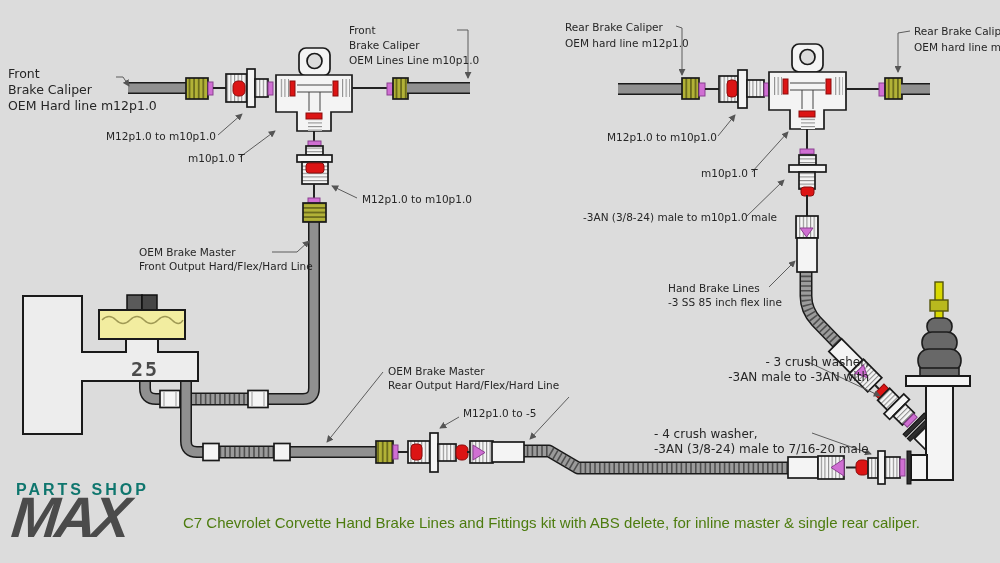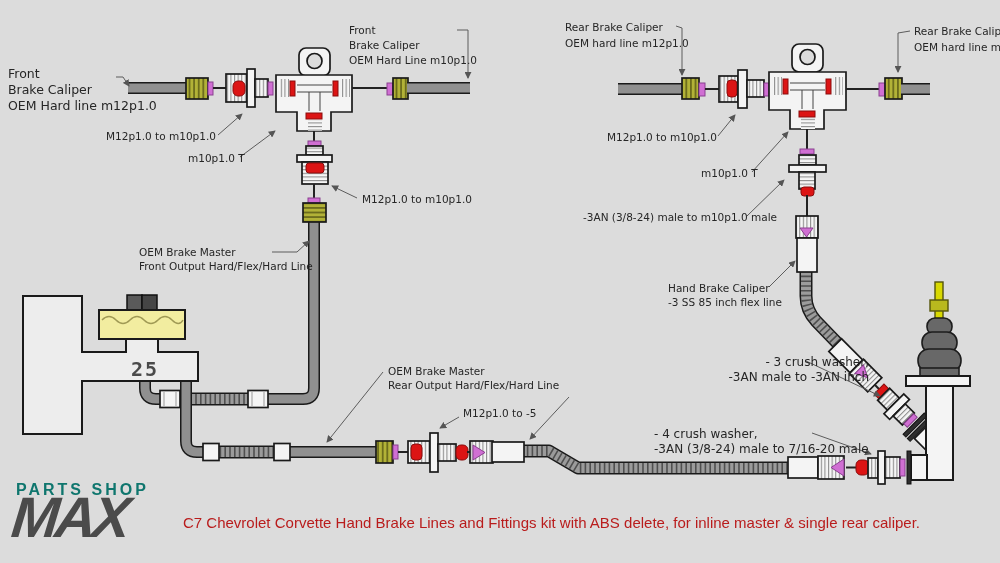--- a/index.html
+++ b/index.html
@@ -8,21 +8,21 @@
   .stage svg{position:absolute;left:0;top:0;}
   .lbl{position:absolute;font-size:10.5px;line-height:14px;color:#262626;white-space:nowrap;}
   .lbl.big{font-size:12.5px;line-height:16px;}
   .lbl.med{font-size:12px;line-height:15px;}
   .lbl.ralign{text-align:right;}
   .logo-top{position:absolute;left:16px;top:481px;font-size:16px;font-weight:bold;
             letter-spacing:3px;color:#0f766e;font-family:"Liberation Sans",sans-serif;}
   .logo-main{position:absolute;left:12px;top:489px;font-size:57px;line-height:57px;
              font-weight:bold;font-style:italic;letter-spacing:-4px;color:#4b4b4b;
              transform:skewX(-6deg);font-family:"Liberation Sans",sans-serif;}
-  .caption{position:absolute;left:183px;top:514px;font-size:15px;color:#b91c1c;
+  .caption{position:absolute;left:183px;top:514px;font-size:15px;color:#4d7c0f;
            font-family:"Liberation Sans",sans-serif;white-space:nowrap;}
   .stamp{position:absolute;left:131px;top:357px;font-size:20px;font-weight:bold;color:#4a4a4a;
          font-family:"DejaVu Sans Mono",monospace;letter-spacing:2px;}
   
   .s{stroke:#1a1a1a;stroke-width:1.7;}
   .s2{stroke:#1a1a1a;stroke-width:2;}
   .wht{fill:#f4f4f4;}
   .lgt{fill:#ededed;}
   .red{fill:#dc1414;stroke:#8a0d0d;stroke-width:1;}
   .mag{fill:#d06fd3;stroke:#8a4090;stroke-width:1;}
@@ -277,41 +277,41 @@
 </svg>
 
 <div class="lbl big" style="left:8px;top:66px">
   <div>Front</div>
   <div>Brake Caliper</div>
   <div>OEM Hard line m12p1.0</div>
 </div>
 <div class="lbl" style="left:349px;top:23px;line-height:15px">
   <div>Front</div>
   <div>Brake Caliper</div>
-  <div>OEM Hard Line m10p1.0</div>
+  <div>OEM Lines Line m10p1.0</div>
 </div>
 <div class="lbl" style="left:106px;top:129px">M12p1.0  to  m10p1.0</div>
 <div class="lbl" style="left:188px;top:151px">m10p1.0 T</div>
 <div class="lbl" style="left:362px;top:192px">M12p1.0  to  m10p1.0</div>
 <div class="lbl" style="left:139px;top:245px">
   <div>OEM Brake Master</div>
   <div>Front Output Hard/Flex/Hard Line</div>
 </div>
 <div class="lbl" style="left:388px;top:364px">
   <div>OEM Brake Master</div>
   <div>Rear Output Hard/Flex/Hard Line</div>
 </div>
 <div class="lbl" style="left:463px;top:406px">M12p1.0 to -5</div>
 <div class="lbl" style="left:668px;top:281px">
-  <div>Hand Brake Caliper</div>
+  <div>Hand Brake Lines</div>
   <div>-3 SS 85 inch flex line</div>
 </div>
 <div class="lbl med ralign" style="left:664px;top:355px;width:205px">
   <div>- 3 crush washer,</div>
-  <div>-3AN male to -3AN inch</div>
+  <div>-3AN male to -3AN with</div>
 </div>
 <div class="lbl med" style="left:654px;top:427px">
   <div>- 4 crush washer,</div>
   <div>-3AN (3/8-24) male to 7/16-20 male</div>
 </div>
 <div class="lbl" style="left:565px;top:19px;line-height:16px">
   <div>Rear Brake Caliper</div>
   <div>OEM hard line m12p1.0</div>
 </div>
 <div class="lbl" style="left:914px;top:23px;line-height:16px">

